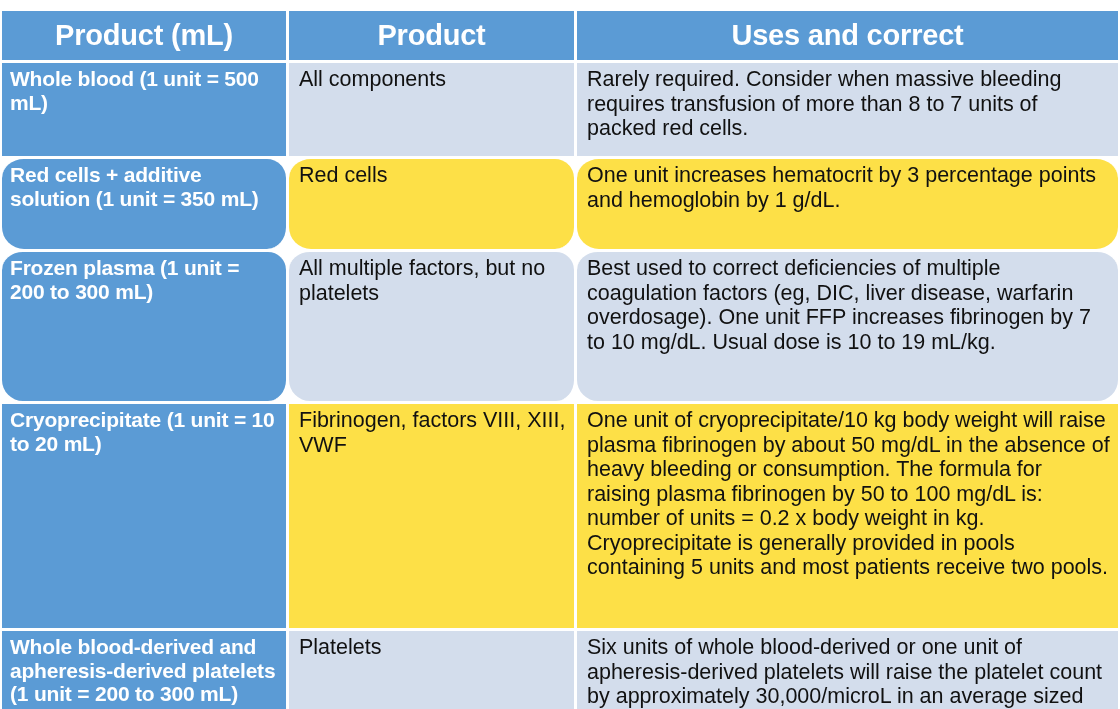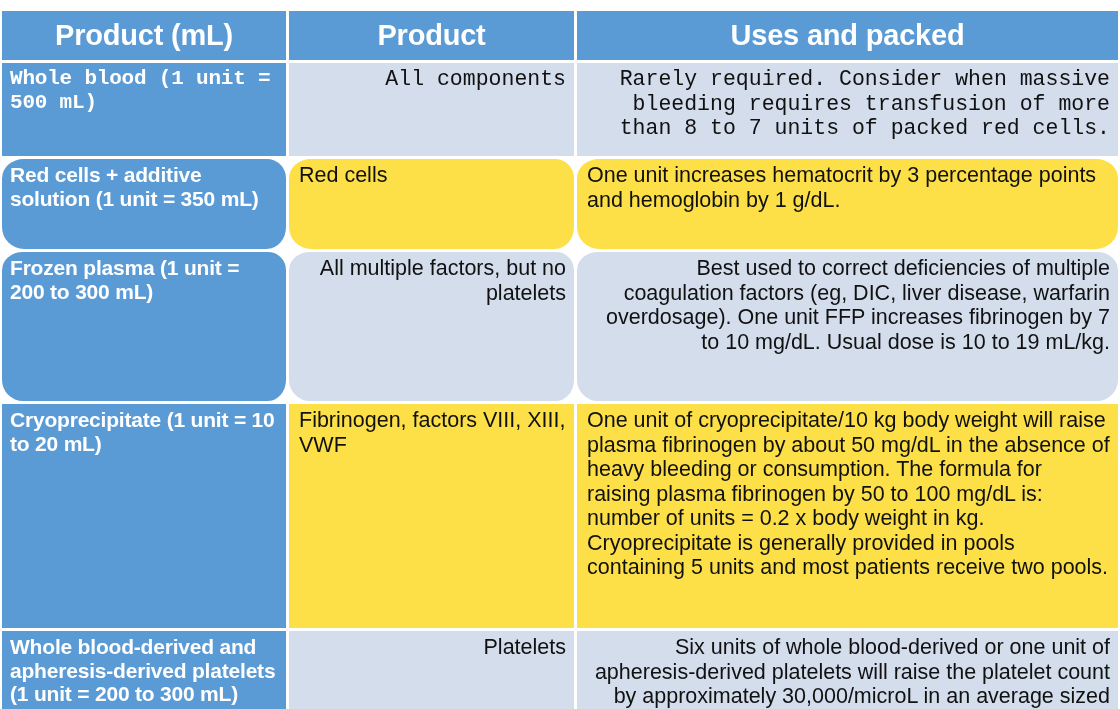--- a/index.html
+++ b/index.html
@@ -64,45 +64,45 @@
     font-weight: normal;
     font-size: 21.5px;
     line-height: 1.14;
     vertical-align: top;
     padding: 4px 8px 6px 10px;
     border-top: 3px solid #ffffff;
   }
   tbody td.mid {
     border-right: 3px solid #ffffff;
   }
-  tr.shade-dark td.cell { background: #d3ddec; text-align: right; }
+  tr.shade-dark td.cell { background: #d3ddec; }
   tr.shade-light td.cell { background: #fde047; }
 
   
-  tr.r0 td { height: 83px; font-family: Liberation Mono, monospace; }
+  tr.r0 td { height: 83px; }
   tr.r1 td { height: 80px; border-radius: 22px; }
   tr.r2 td { height: 139px; border-radius: 21px; }
   tr.r3 td { height: 214px; }
   tr.r4 td { height: 112px; }
 </style>
 </head>
 <body>
 
 <div class="table-wrap">
   <table class="blood-table">
     <colgroup>
       <col class="c1">
       <col class="c2">
       <col class="c3">
     </colgroup>
     <thead>
       <tr>
         <th>Product (mL)</th>
         <th>Product</th>
-        <th>Uses and packed</th>
+        <th>Uses and correct</th>
       </tr>
     </thead>
     <tbody>
       <tr class="r0 shade-dark">
         <td class="prod">Whole blood (1 unit = 500 mL)</td>
         <td class="cell mid">All components</td>
         <td class="cell">Rarely required. Consider when massive bleeding requires transfusion of  more than 8 to 7 units of packed red cells.</td>
       </tr>
       <tr class="r1 shade-light">
         <td class="prod">Red cells + additive solution (1 unit = 350 mL)</td>

